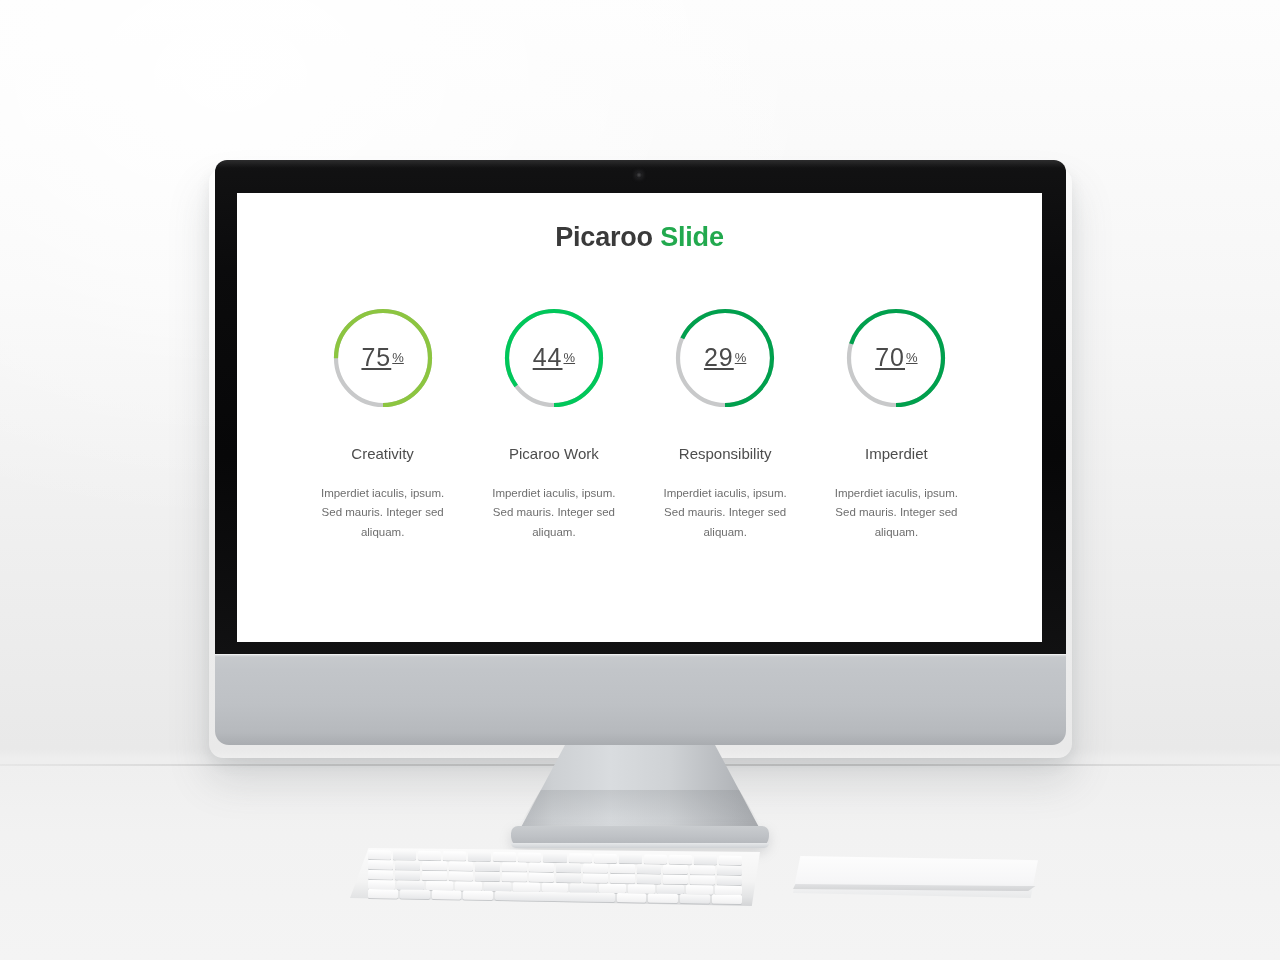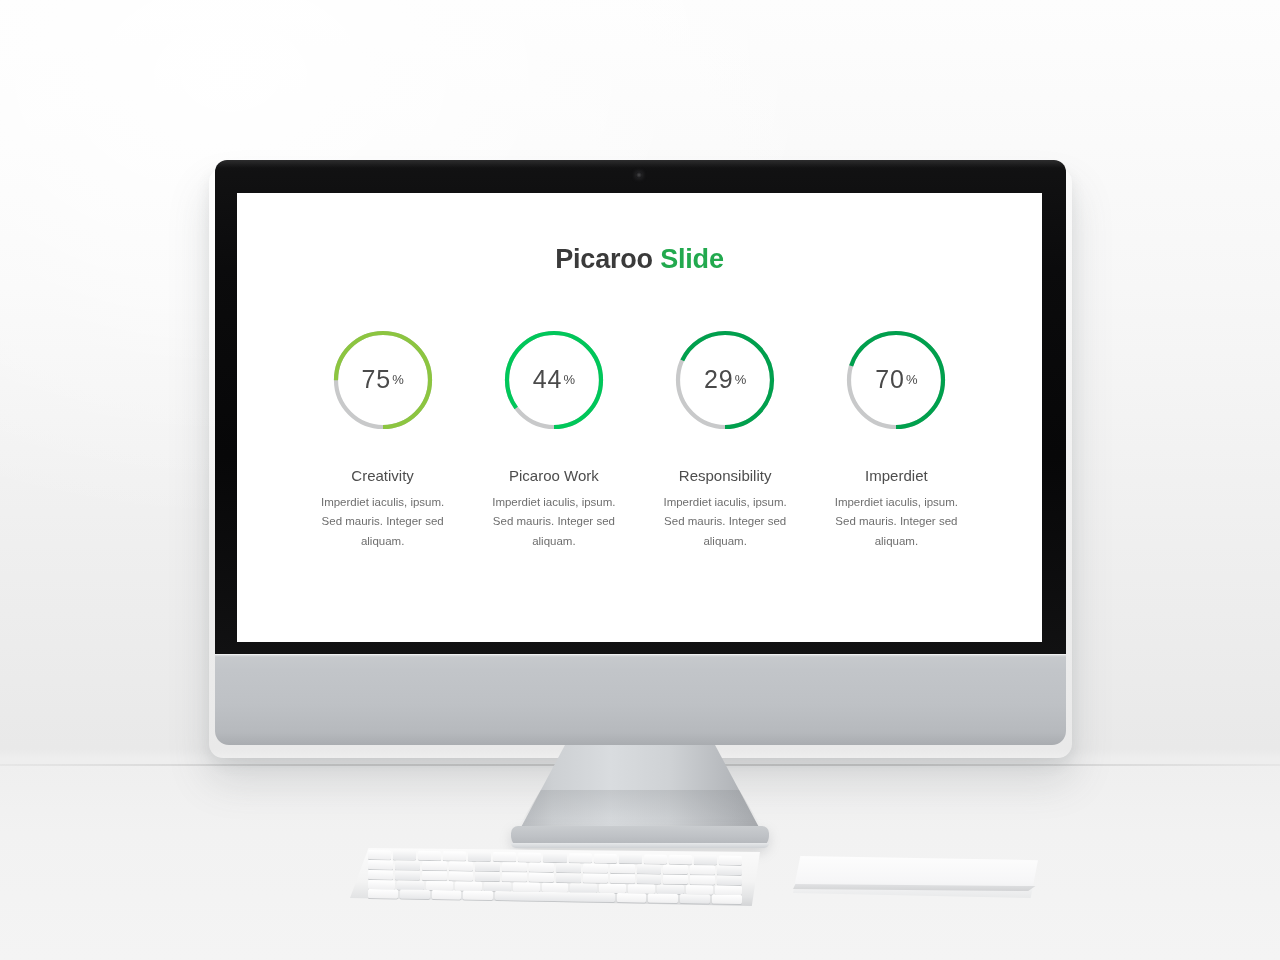--- a/index.html
+++ b/index.html
@@ -151,21 +151,21 @@
     position:absolute; left:793px; top:884px; width:245px; height:7px;
     background:linear-gradient(180deg,#dadbdd,#c9cacc);
     clip-path:polygon(1% 0%, 99% 30%, 96% 100%, 0% 72%);
     opacity:.75;
   }
 
   
   #slide {
     position:absolute; inset:0;
     background:#ffffff;
-    padding-top:52px;
+    padding-top:30px;
   }
   #slide-header { text-align:center; }
   #slide-title {
     font-size:27px; font-weight:bold; letter-spacing:-0.2px;
     color:#3a3a3a; line-height:1.1;
   }
   #slide-title .accent { color:#22a94e; }
   #slide-subtitle {
     margin-top:9px;
     font-size:8.5px;
@@ -183,32 +183,32 @@
 
   .gauge-wrap {
     position:relative; width:102px; height:102px; margin:0 auto;
   }
   .gauge-wrap svg { display:block; width:102px; height:102px; transform:rotate(-90deg); }
   .gauge-track { fill:none; stroke:#c8c9ca; stroke-width:4.2; }
   .gauge-arc   { fill:none; stroke-width:4.2; stroke-linecap:butt; }
   .gauge-value {
     position:absolute; inset:0;
     display:flex; align-items:center; justify-content:center;
-    font-size:25px; color:#4a4a4a; letter-spacing:1px;
+    font-size:25px; color:#4a4a4a; letter-spacing:1px;text-decoration:underline;
   }
   .gauge-value .pct {
     font-size:13px; vertical-align:super; margin-left:1px; letter-spacing:0;
   }
 
   .card-title {
     margin-top:36px;
     font-size:15px; color:#4d4d4d; font-weight:normal;
   }
   .card-body {
-    margin-top:9px;
+    margin-top:22px;
     font-size:11.5px; line-height:1.72; color:#6e6e6e;
     padding:0 14px;
   }
 </style>
 </head>
 <body>
 
 <div id="scene">
   <div id="bg-glow"></div>
   <div id="desk"></div>

